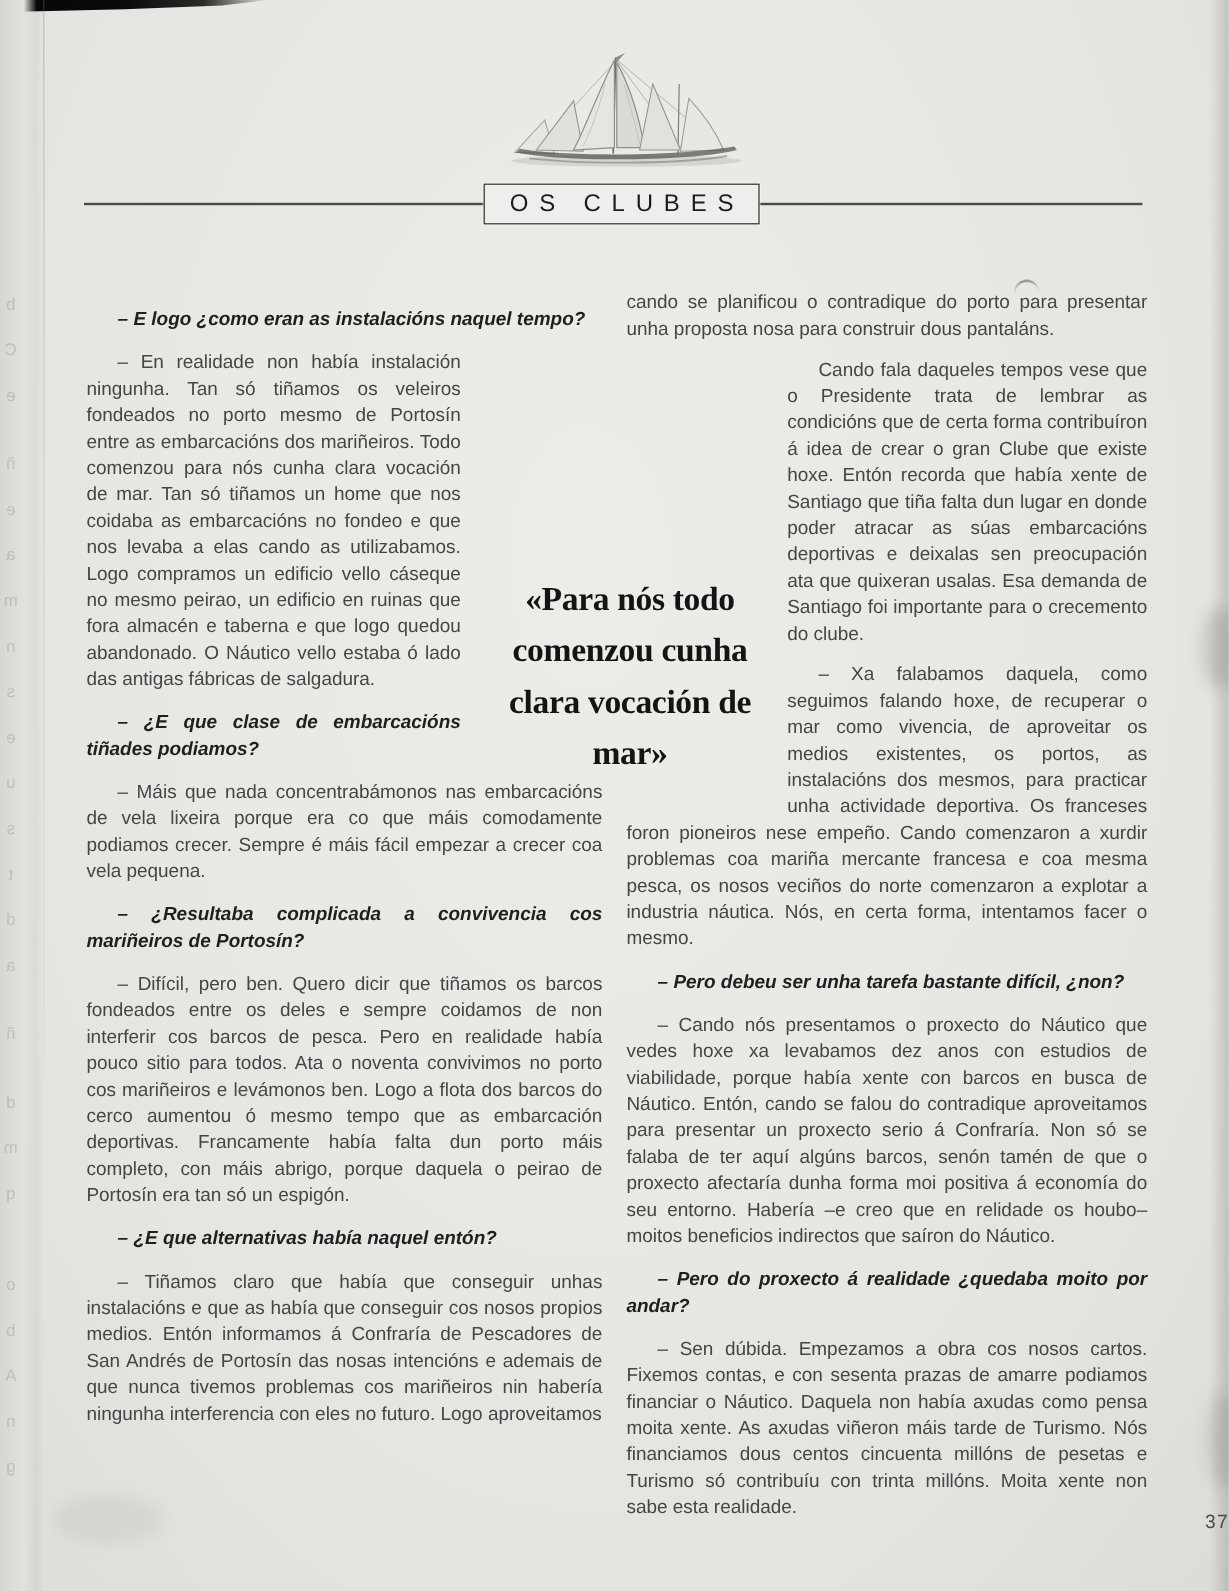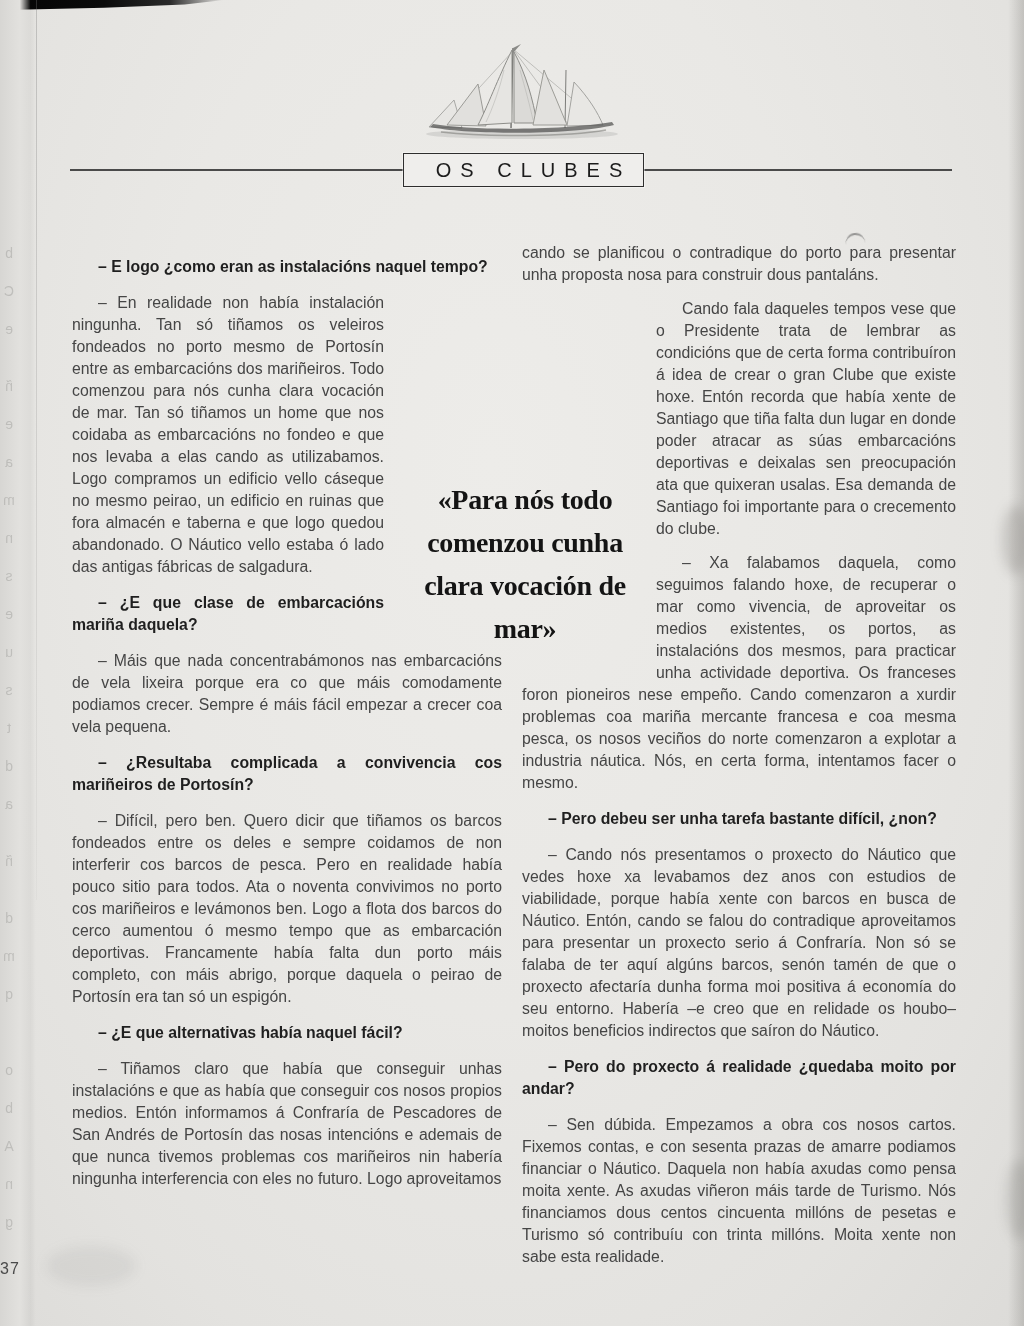--- a/index.html
+++ b/index.html
@@ -53,48 +53,47 @@
   
   .header-rule{
     position:absolute;left:70px;top:169px;width:882px;height:2px;
     background:#4a4a4a;
   }
   .header-box{
     position:absolute;left:403px;top:153px;width:228px;height:32px;
     background:#efeeec;border:1.6px solid #2e2e2e;
     display:flex;align-items:center;justify-content:center;
     box-shadow:0 0 0 1px rgba(255,255,255,.4);
-    padding-left:11px;
   }
   .header-title{
     font-size:20px;letter-spacing:9px;color:#1c1c1c;font-weight:500;
     padding-left:9px; 
     white-space:nowrap;
   }
   
   .ship{position:absolute;left:416px;top:40px;width:212px;height:108px;}
   
   .col{position:absolute;top:242px;font-size:15.8px;line-height:22px;color:#454545;text-align:justify;}
   .col-left{left:72px;width:430px;}
   .col-right{left:522px;width:434px;}
   .col p{margin:0 0 12px 0;text-indent:26px;}
   .col p.nop{text-indent:0;}
-  .col p.q{font-weight:bold;color:#1f1f1f;margin:14px 0 14px 0;}
+  .col p.q{font-weight:bold;font-style:italic;color:#1f1f1f;margin:14px 0 14px 0;}
   .fl-r{float:right;width:118px;height:236px;margin-top:88px;}
   .fl-l{float:left;width:134px;height:214px;margin-top:154px;}
   
   .pull-quote{
     position:absolute;left:397px;top:478px;width:256px;
     font-size:28px;line-height:43px;font-weight:bold;
     color:#141414;text-align:center;letter-spacing:-.3px;font-family:Liberation Serif, serif;
   }
   
   .page-number{
     position:absolute;left:0;top:1260px;width:1024px;
-    text-align:left;font-size:16px;color:#4a4a4a;letter-spacing:1px;
+    text-align:right;font-size:16px;color:#4a4a4a;letter-spacing:1px;
   }
 </style>
 </head>
 <body>
 
 <div class="page">
 
   <div class="top-black-bar"></div>
   <div class="left-edge"></div>
   <div class="left-edge-line"></div>
@@ -129,25 +128,25 @@
   </svg>
 
   <div class="header-rule"></div>
   <div class="header-box">
     <span class="header-title">OS CLUBES</span>
   </div>
 
   <div class="col col-left">
     <p class="q"><span>– E logo ¿como eran as instalacións naquel tempo?</span></p>
     <p><span class="fl-r"></span><span>– En realidade non había instalación ningunha. Tan só tiñamos os veleiros fondeados no porto mesmo de Portosín entre as embarcacións dos mariñeiros. Todo comenzou para nós cunha clara vocación de mar. Tan só tiñamos un home que nos coidaba as embarcacións no fondeo e que nos levaba a elas cando as utilizabamos. Logo compramos un edificio vello cáseque no mesmo peirao, un edificio en ruinas que fora almacén e taberna e que logo quedou abandonado. O Náutico vello estaba ó lado das antigas fábricas de salgadura.</span></p>
-    <p class="q"><span>– ¿E que clase de embarcacións mariña daquela?</span></p>
+    <p class="q"><span>– ¿E que clase de embarcacións tiñades podiamos?</span></p>
     <p><span>– Máis que nada concentrabámonos nas embarcacións de vela lixeira porque era co que máis comodamente podiamos crecer. Sempre é máis fácil empezar a crecer coa vela pequena.</span></p>
     <p class="q"><span>– ¿Resultaba complicada a convivencia cos mariñeiros de Portosín?</span></p>
     <p><span>– Difícil, pero ben. Quero dicir que tiñamos os barcos fondeados entre os deles e sempre coidamos de non interferir cos barcos de pesca. Pero en realidade había pouco sitio para todos. Ata o noventa convivimos no porto cos mariñeiros e levámonos ben. Logo a flota dos barcos do cerco aumentou ó mesmo tempo que as embarcación deportivas. Francamente había falta dun porto máis completo, con máis abrigo, porque daquela o peirao de Portosín era tan só un espigón.</span></p>
-    <p class="q"><span>– ¿E que alternativas había naquel fácil?</span></p>
+    <p class="q"><span>– ¿E que alternativas había naquel entón?</span></p>
     <p><span>– Tiñamos claro que había que conseguir unhas instalacións e que as había que conseguir cos nosos propios medios. Entón informamos á Confraría de Pescadores de San Andrés de Portosín das nosas intencións e ademais de que nunca tivemos problemas cos mariñeiros nin habería ningunha interferencia con eles no futuro. Logo aproveitamos</span></p>
   </div>
 
   <div class="col col-right">
     <p class="nop"><span>cando se planificou o contradique do porto para presentar unha proposta nosa para construir dous pantaláns.</span></p>
     <p><span class="fl-l"></span><span>Cando fala daqueles tempos vese que o Presidente trata de lembrar as condicións que de certa forma contribuíron á idea de crear o gran Clube que existe hoxe. Entón recorda que había xente de Santiago que tiña falta dun lugar en donde poder atracar as súas embarcacións deportivas e deixalas sen preocupación ata que quixeran usalas. Esa demanda de Santiago foi importante para o crecemento do clube.</span></p>
     <p><span>– Xa falabamos daquela, como seguimos falando hoxe, de recuperar o mar como vivencia, de aproveitar os medios existentes, os portos, as instalacións dos mesmos, para practicar unha actividade deportiva. Os franceses foron pioneiros nese empeño. Cando comenzaron a xurdir problemas coa mariña mercante francesa e coa mesma pesca, os nosos veciños do norte comenzaron a explotar a industria náutica. Nós, en certa forma, intentamos facer o mesmo.</span></p>
     <p class="q"><span>– Pero debeu ser unha tarefa bastante difícil, ¿non?</span></p>
     <p><span>– Cando nós presentamos o proxecto do Náutico que vedes hoxe xa levabamos dez anos con estudios de viabilidade, porque había xente con barcos en busca de Náutico. Entón, cando se falou do contradique aproveitamos para presentar un proxecto serio á Confraría. Non só se falaba de ter aquí algúns barcos, senón tamén de que o proxecto afectaría dunha forma moi positiva á economía do seu entorno. Habería –e creo que en relidade os houbo– moitos beneficios indirectos que saíron do Náutico.</span></p>
     <p class="q"><span>– Pero do proxecto á realidade ¿quedaba moito por andar?</span></p>

